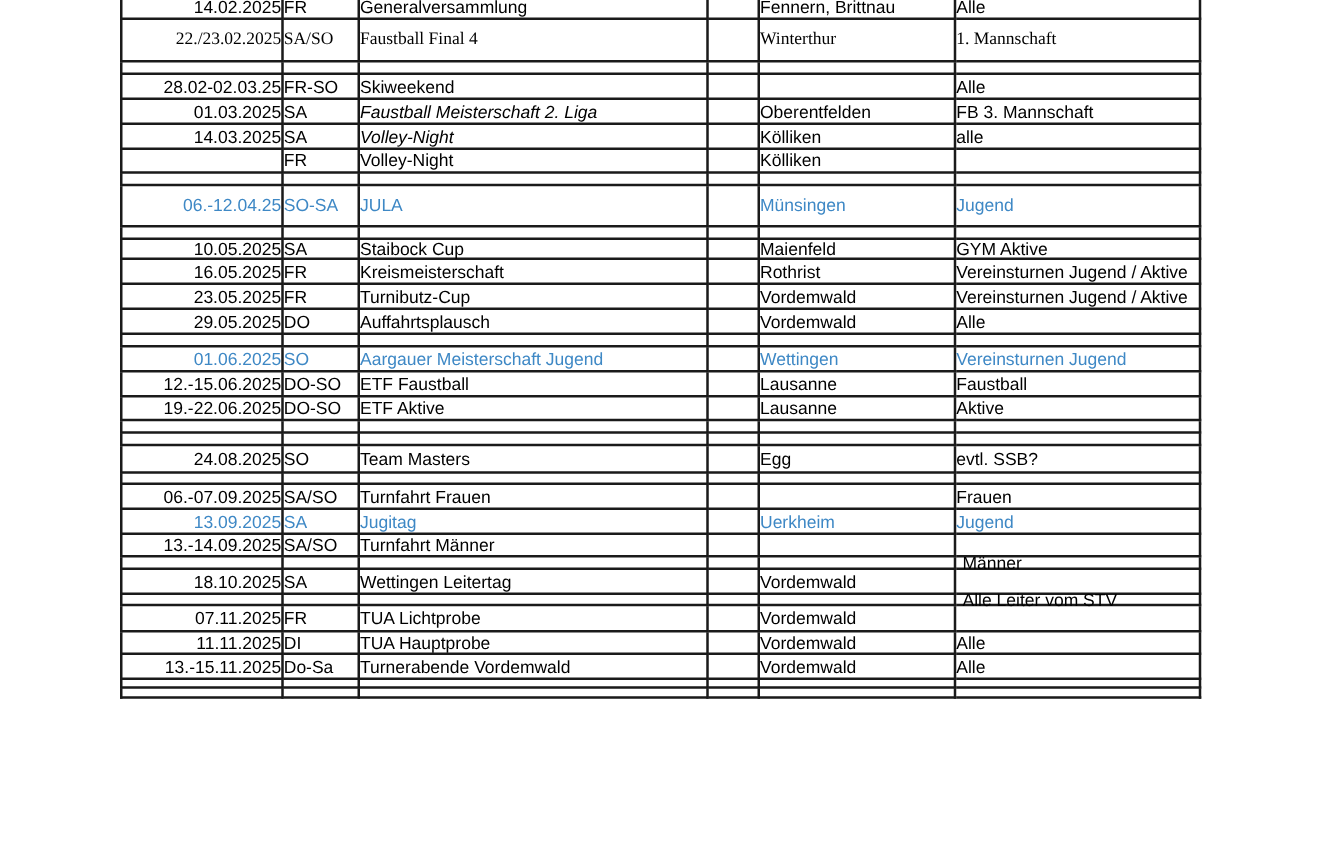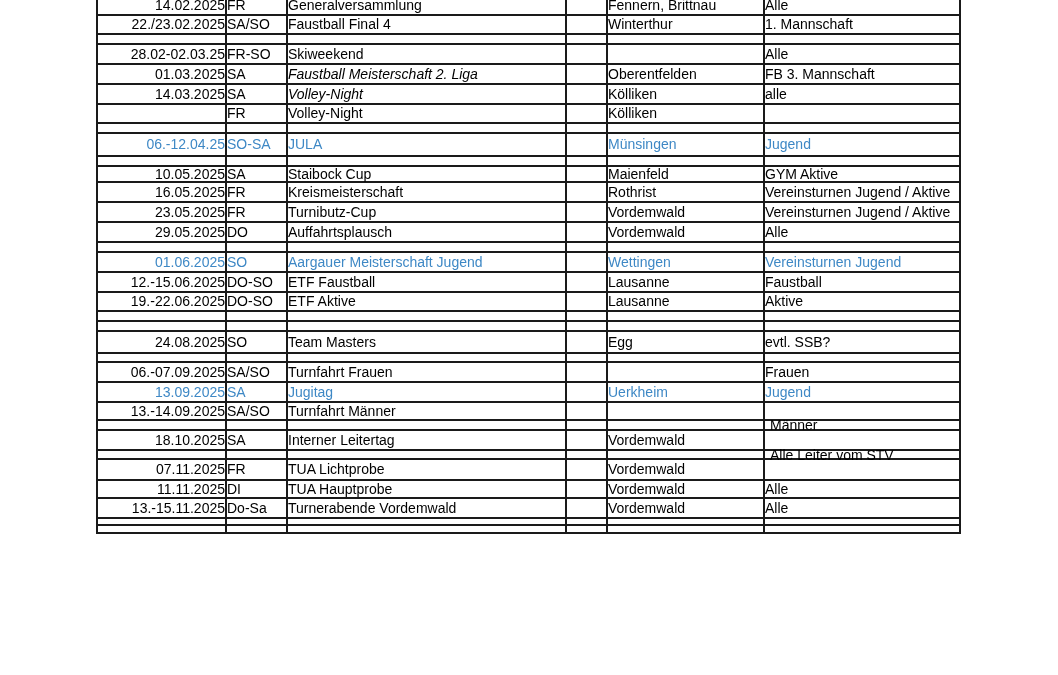--- a/index.html
+++ b/index.html
@@ -70,21 +70,21 @@
       </colgroup>
       <tbody>
           <tr style="height: 19.5px;">
             <td class="c-date">14.02.2025</td>
             <td class="c-day">FR</td>
             <td class="c-event">Generalversammlung</td>
             <td class="c-spacer"></td>
             <td class="c-location">Fennern, Brittnau</td>
             <td class="c-who">Alle</td>
           </tr>
-          <tr style="height: 19px;">
+          <tr style="height: 34px; font-family: Liberation Serif, serif;">
             <td class="c-date">22./23.02.2025</td>
             <td class="c-day">SA/SO</td>
             <td class="c-event">Faustball Final 4</td>
             <td class="c-spacer"></td>
             <td class="c-location">Winterthur</td>
             <td class="c-who">1. Mannschaft</td>
           </tr>
           <tr style="height: 10px;">
             <td class="c-date"></td>
             <td class="c-day"></td>
@@ -126,21 +126,21 @@
             <td class="c-who"></td>
           </tr>
           <tr style="height: 10px;">
             <td class="c-date"></td>
             <td class="c-day"></td>
             <td class="c-event"></td>
             <td class="c-spacer"></td>
             <td class="c-location"></td>
             <td class="c-who"></td>
           </tr>
-          <tr class="blue" style="height: 23px;">
+          <tr class="blue" style="height: 33px;">
             <td class="c-date">06.-12.04.25</td>
             <td class="c-day">SO-SA</td>
             <td class="c-event">JULA</td>
             <td class="c-spacer"></td>
             <td class="c-location">Münsingen</td>
             <td class="c-who">Jugend</td>
           </tr>
           <tr style="height: 10px;">
             <td class="c-date"></td>
             <td class="c-day"></td>
@@ -275,21 +275,21 @@
             <td class="c-event"></td>
             <td class="c-spacer"></td>
             <td class="c-location"></td>
             <td class="c-who clip">
               <span class="clipped-text">Männer</span>
             </td>
           </tr>
           <tr style="height: 20px;">
             <td class="c-date">18.10.2025</td>
             <td class="c-day">SA</td>
-            <td class="c-event">Interner Leitertag</td>
+            <td class="c-event">Wettingen Leitertag</td>
             <td class="c-spacer"></td>
             <td class="c-location">Vordemwald</td>
             <td class="c-who"></td>
           </tr>
           <tr style="height: 9px;">
             <td class="c-date"></td>
             <td class="c-day"></td>
             <td class="c-event"></td>
             <td class="c-spacer"></td>
             <td class="c-location"></td>

